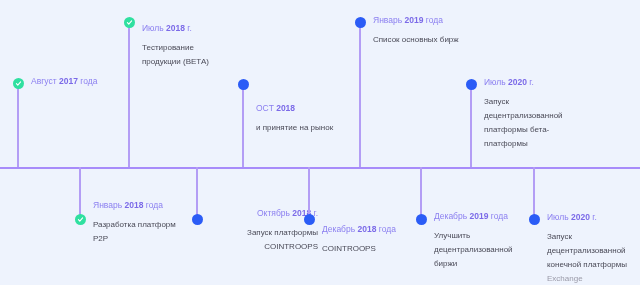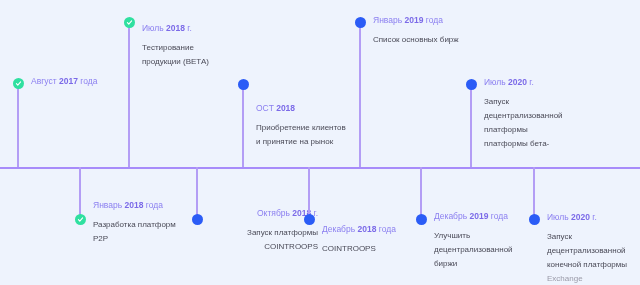--- a/index.html
+++ b/index.html
@@ -138,21 +138,20 @@
           <div>COINTROOPS</div>
         </div>
       </div>
     </div>
     <div class="milestone" style="left: 242px; top: 0px;">
       <div class="stem" style="top: 84px; height: 83px;"></div>
       <div class="dot blue" style="top: 79px;"></div>
       <div class="mtext" style="top: 76px; margin-top: 26px;">
         <div class="mdate">OCT <span class="num">2018</span></div>
         <div class="mdesc">
-          <div>Приобретение клиентов</div>
           <div>и принятие на рынок</div>
         </div>
       </div>
     </div>
     <div class="milestone" style="left: 308px; top: 0px;">
       <div class="stem" style="top: 167px; height: 52px;"></div>
       <div class="dot blue" style="top: 214px;"></div>
       <div class="mtext" style="top: 223px;">
         <div class="mdate">Декабрь <span class="num">2018</span> года</div>
         <div class="mdesc">
@@ -183,22 +182,22 @@
       </div>
     </div>
     <div class="milestone" style="left: 470px; top: 0px;">
       <div class="stem" style="top: 84px; height: 83px;"></div>
       <div class="dot blue" style="top: 79px;"></div>
       <div class="mtext" style="top: 76px;">
         <div class="mdate">Июль <span class="num">2020</span> г.</div>
         <div class="mdesc">
           <div>Запуск</div>
           <div>децентрализованной</div>
+          <div>платформы бета-</div>
           <div>платформы</div>
-          <div>платформы бета-</div>
         </div>
       </div>
     </div>
     <div class="milestone" style="left: 533px; top: 0px;">
       <div class="stem" style="top: 167px; height: 52px;"></div>
       <div class="dot blue" style="top: 214px;"></div>
       <div class="mtext" style="top: 211px;">
         <div class="mdate">Июль <span class="num">2020</span> г.</div>
         <div class="mdesc">
           <div>Запуск</div>

